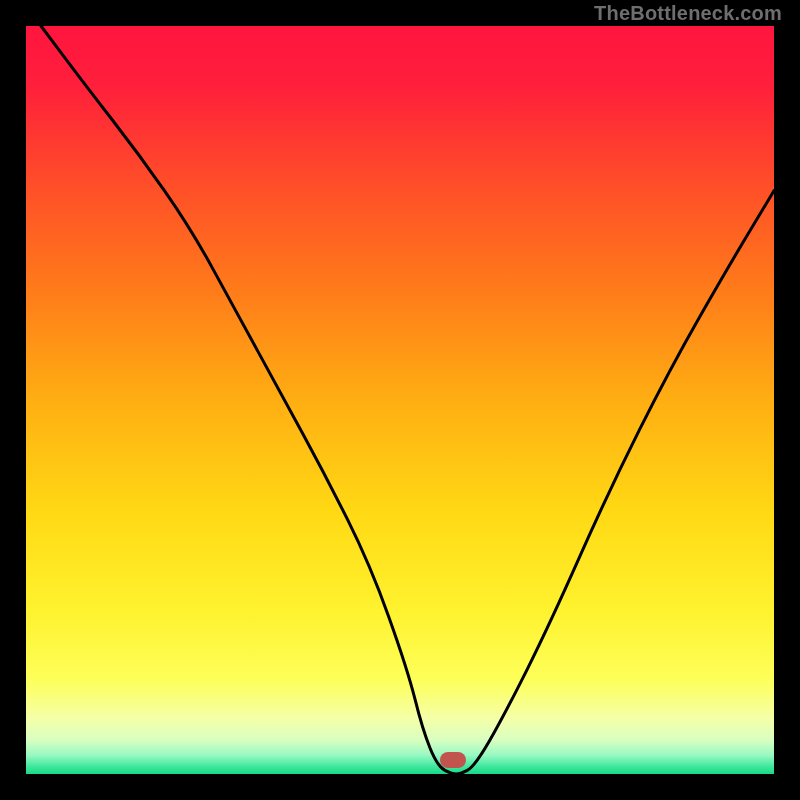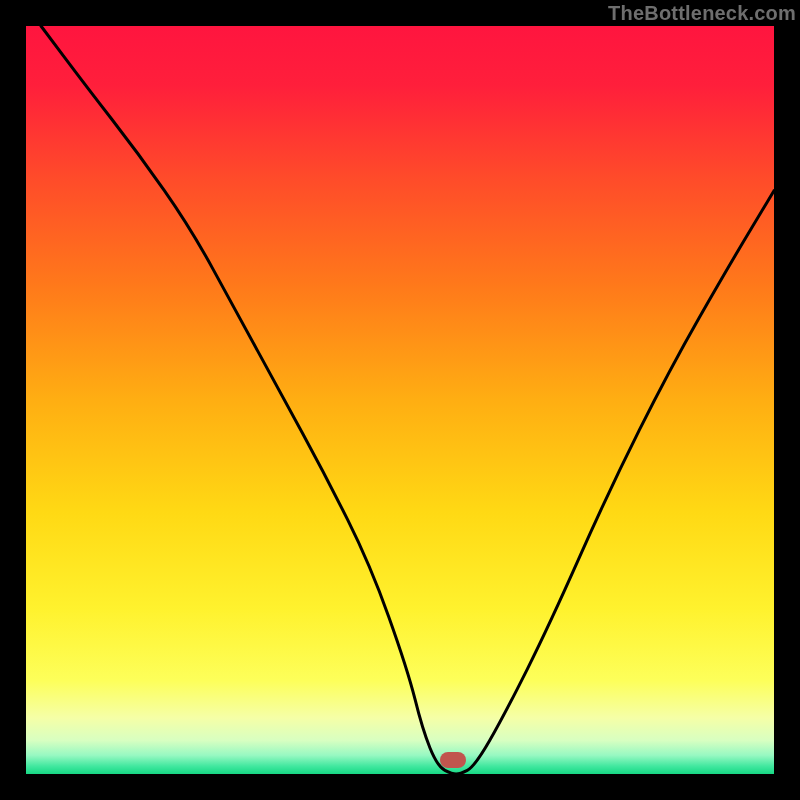--- a/index.html
+++ b/index.html
@@ -11,21 +11,21 @@
     overflow: hidden;
   }
   .canvas {
     position: relative;
     width: 800px;
     height: 800px;
   }
   .watermark {
     position: absolute;
     top: 2px;
-    right: 4px;
+    right: 18px;
     font-family: Arial, Helvetica, sans-serif;
     font-size: 20px;
     font-weight: bold;
     color: #6e6e6e;
     letter-spacing: 0.2px;
     z-index: 5;
   }
   svg.plot {
     position: absolute;
     top: 0;

